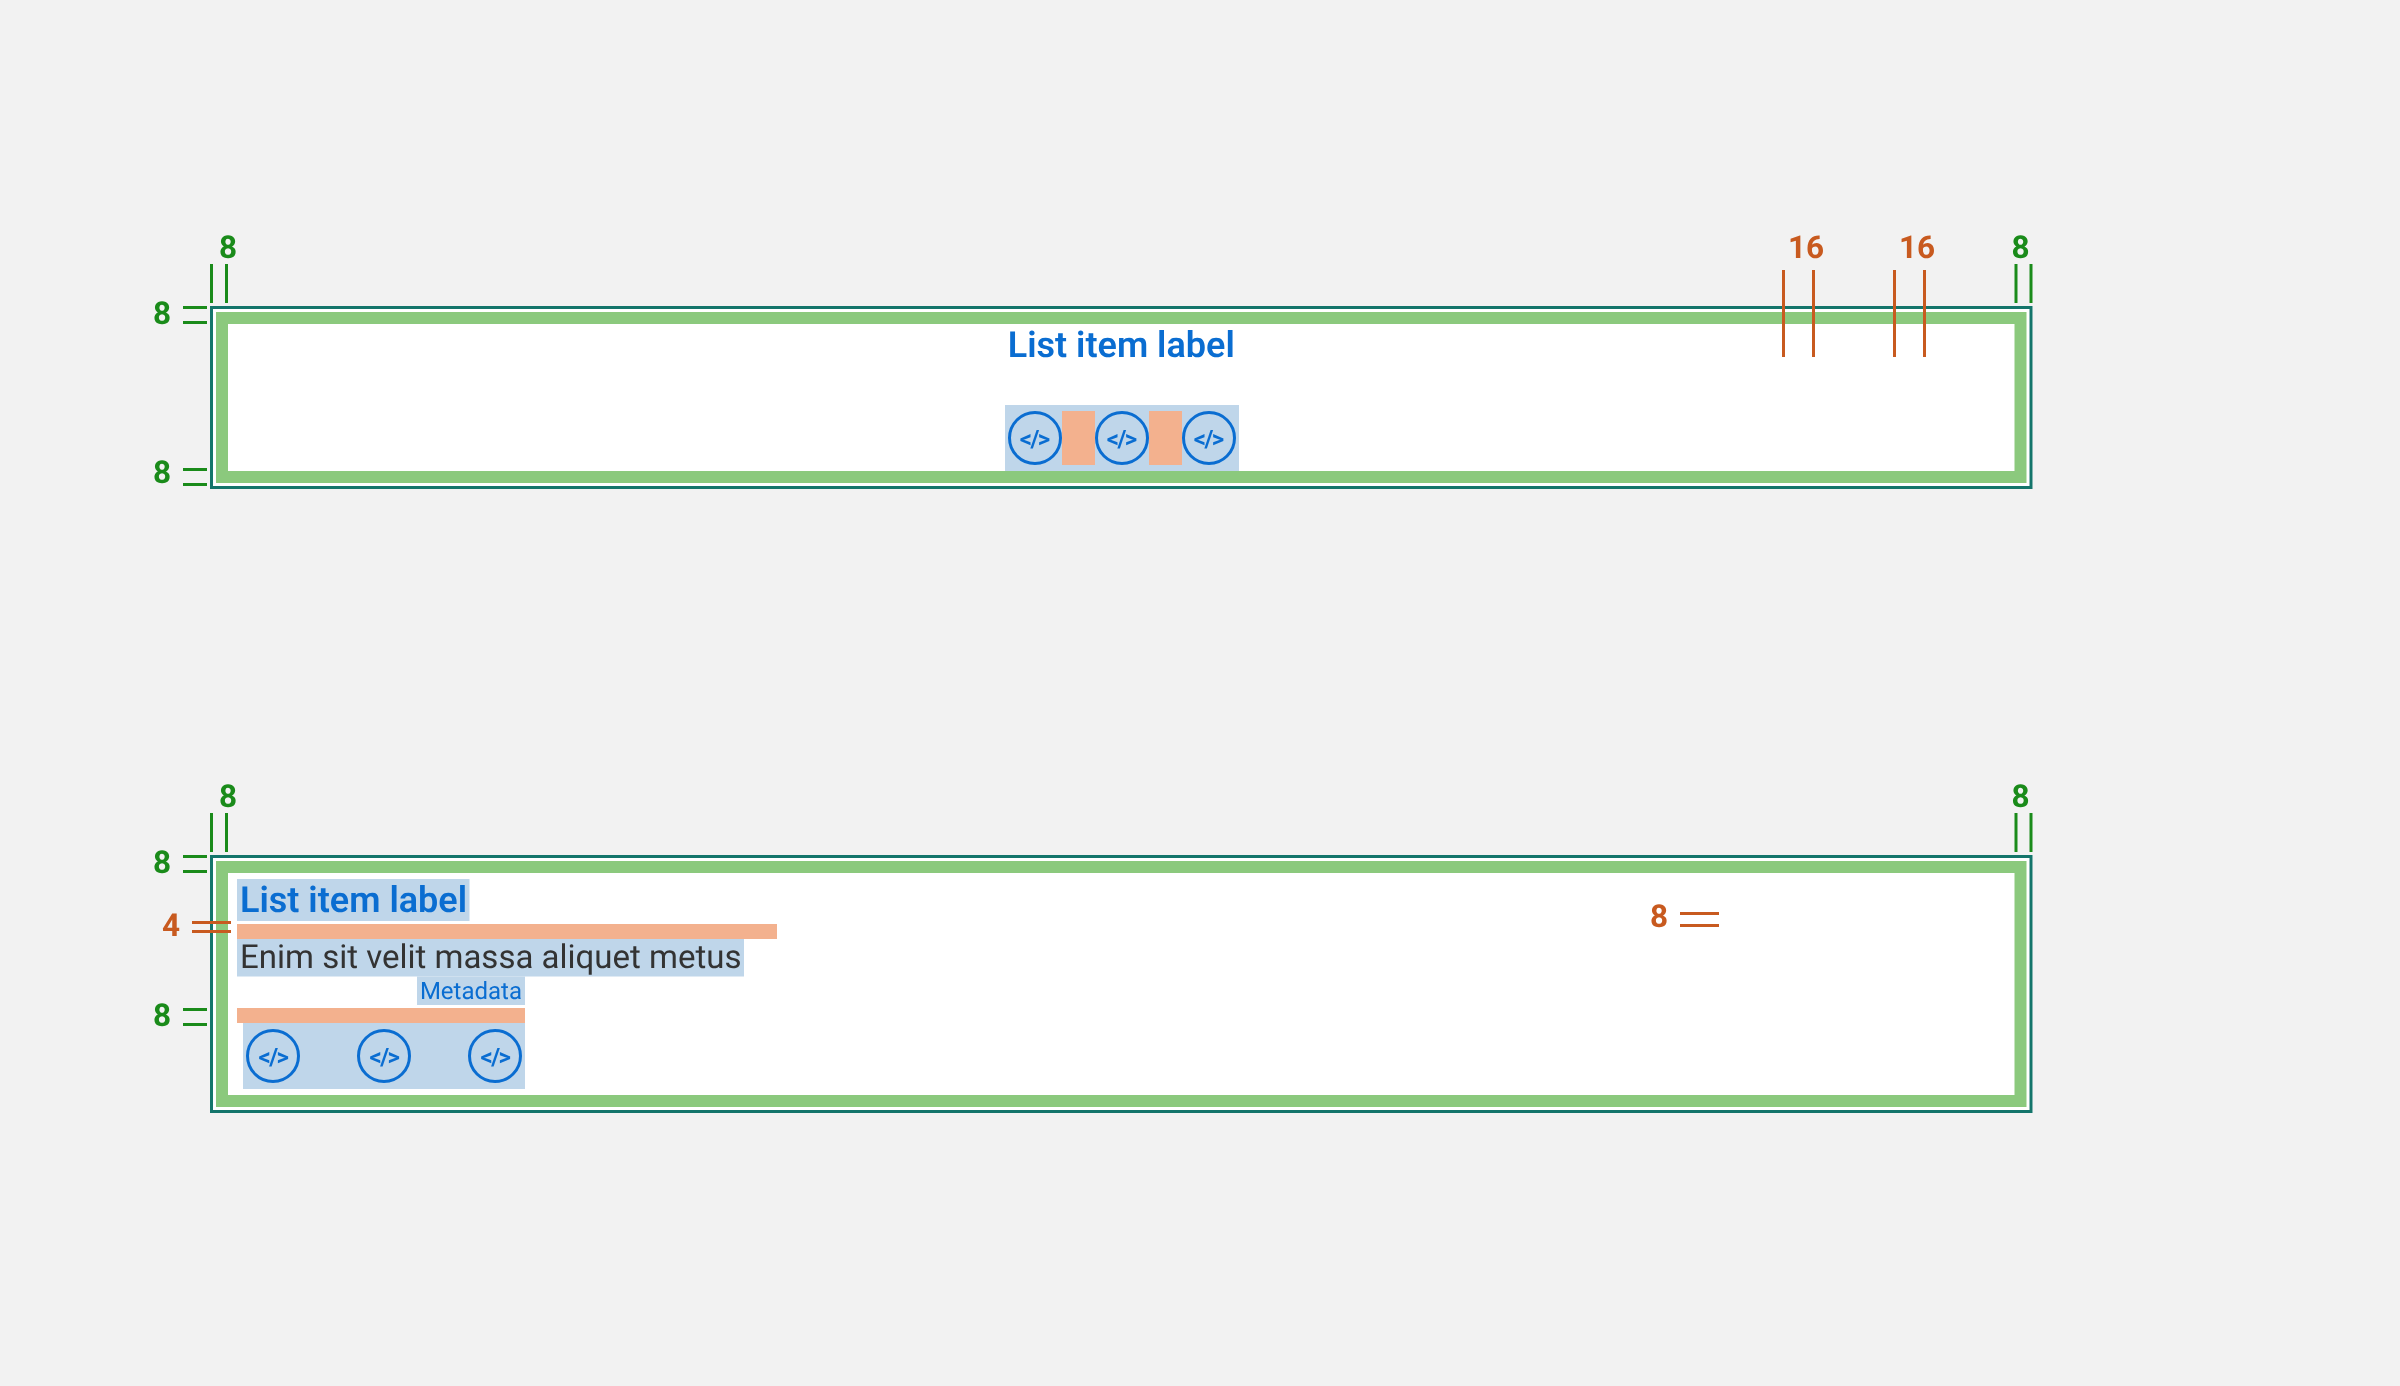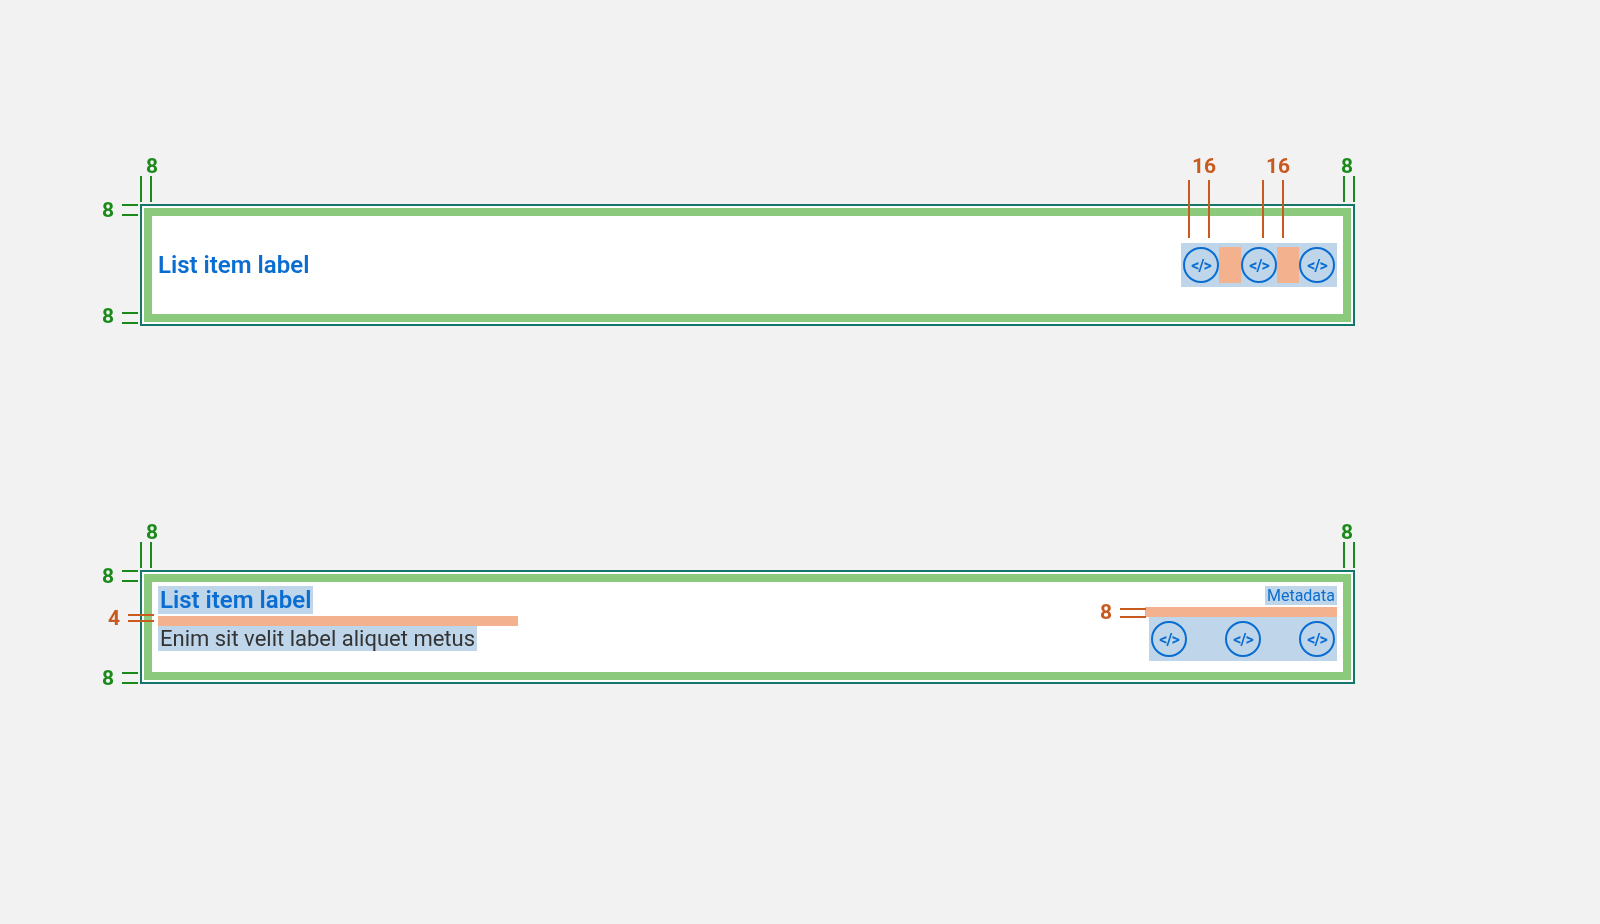--- a/index.html
+++ b/index.html
@@ -32,20 +32,21 @@
 }
 .spec-box .inner {
   position: relative;
   margin: 10px;
   background: #fff;
   display: flex;
   align-items: center;
   justify-content: space-between;
   min-height: 98px;
   padding: 0 6px;
+  flex-direction: column;
 }
 .spec-box.two .inner {
   min-height: 90px;
   align-items: flex-start;
   padding-top: 4px;
   padding-bottom: 4px;
 }
 .label {
   font-size: 24px;
   font-weight: 600;
@@ -205,21 +206,21 @@
       </div>
   </div>
 
   <div style="position:absolute; top:570px; left:0;">
     <div class="spec-box two">
       <div class="padding-fill"></div>
       <div class="inner">
         <div class="left-col">
           <span class="label hi">List item label</span>
           <div class="hi-orange" style="width:360px; margin-top:2px;"></div>
-          <span class="desc hi" style="margin-top:0;">Enim sit velit label aliquet metus</span>
+          <span class="desc hi" style="margin-top:0;">Enim sit velit massa aliquet metus</span>
         </div>
         <div class="right-col">
           <span class="meta hi">Metadata</span>
           <div class="hi-orange" style="width:192px; margin-top:2px;"></div>
           <div class="icon-row hl" style="margin-top:0;">
             <span class="code-icon">&lt;/&gt;</span>
             <span class="icon-gap-w"></span>
             <span class="code-icon">&lt;/&gt;</span>
             <span class="icon-gap-w"></span>
             <span class="code-icon">&lt;/&gt;</span>

